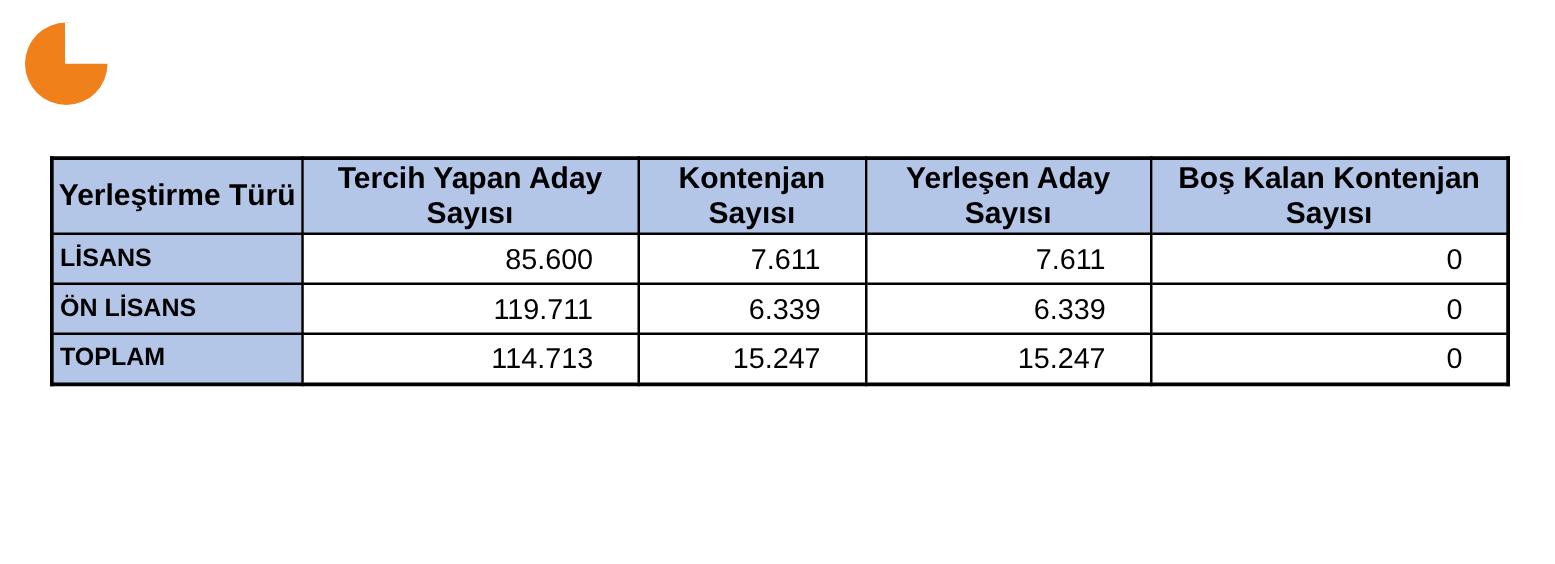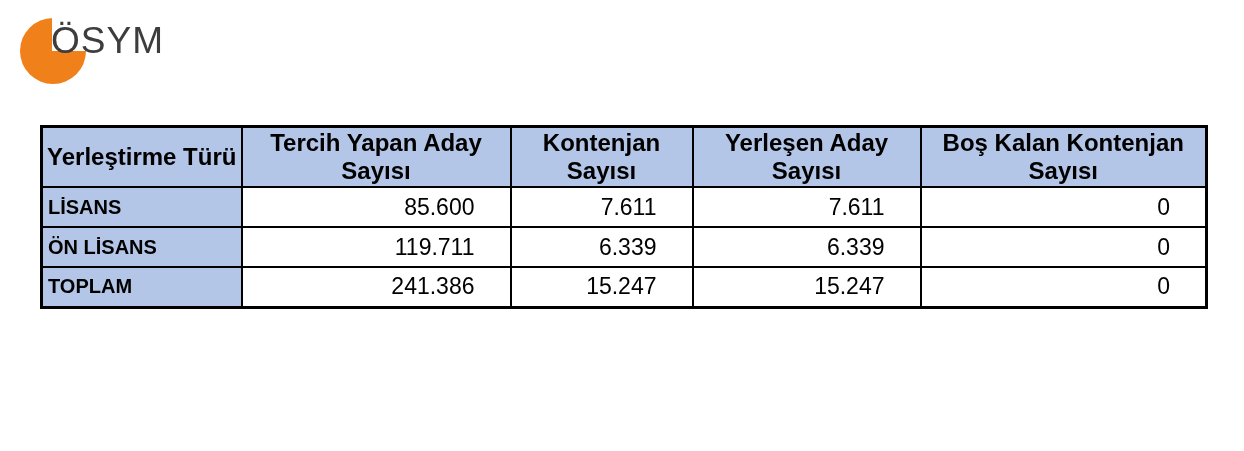--- a/index.html
+++ b/index.html
@@ -40,21 +40,20 @@
     background:#ffffff;}
   col.c1{width:200px;} col.c2{width:269px;} col.c3{width:182px;}
   col.c4{width:228px;} col.c5{width:286px;}
 </style>
 </head>
 <body>
 
 <div class="logo">
   <div class="logo-circle"></div>
   <div class="logo-notch"></div>
-  <div class="logo-text">ÖSYM</div>
 </div>
 
 <div class="doc-title">
 </div>
 
 <table class="results">
   <colgroup>
     <col class="c1">
       <col class="c2">
       <col class="c3">
@@ -80,19 +79,19 @@
     </tr>
     <tr class="data-row">
       <td class="row-label">ÖN LİSANS</td>
       <td class="num">119.711</td>
       <td class="num">6.339</td>
       <td class="num">6.339</td>
       <td class="num">0</td>
     </tr>
     <tr class="data-row">
       <td class="row-label">TOPLAM</td>
-      <td class="num">241.386</td>
+      <td class="num">114.713</td>
       <td class="num">15.247</td>
       <td class="num">15.247</td>
       <td class="num">0</td>
     </tr>
   </tbody>
 </table>
 
 </body></html>

